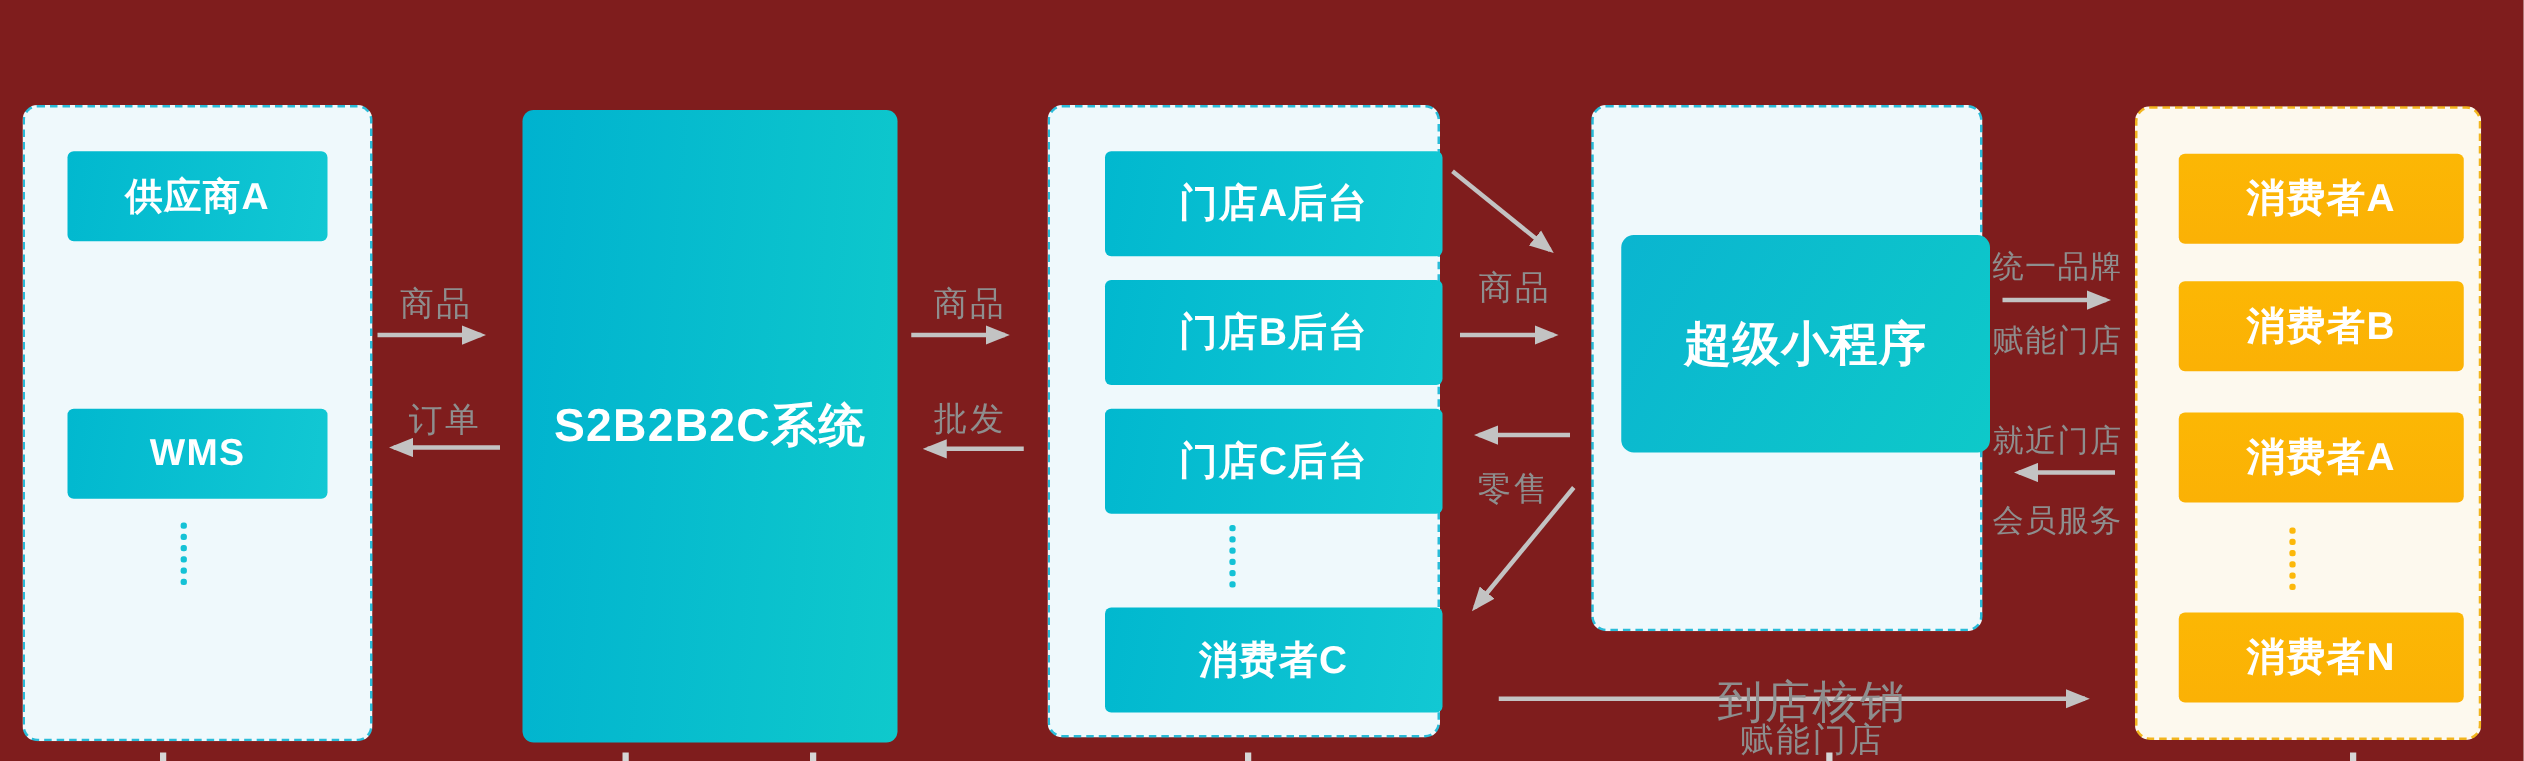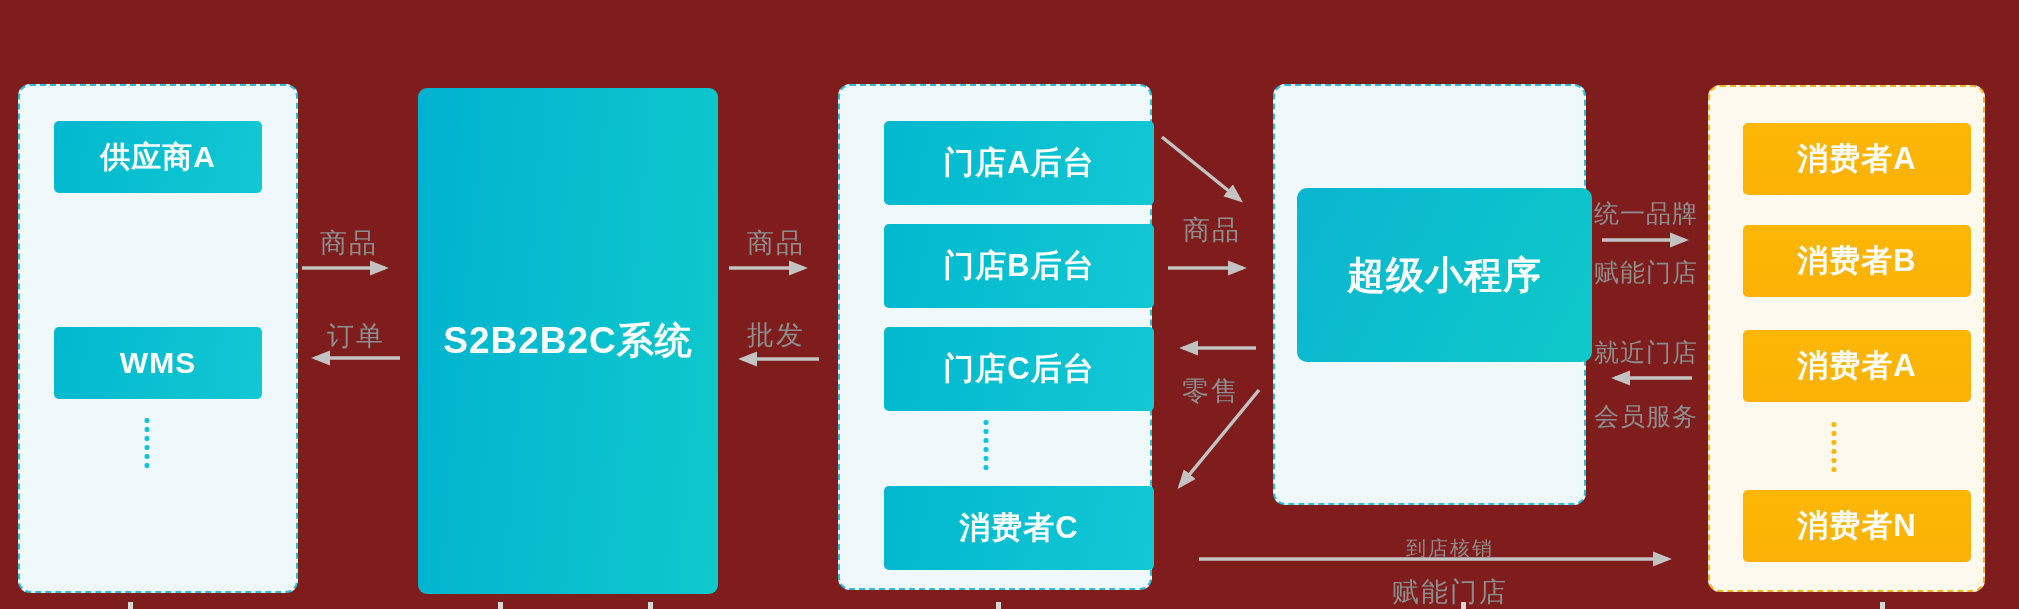--- a/index.html
+++ b/index.html
@@ -142,21 +142,21 @@
   <div class="dots orange" style="left:1834px;top:422px">
     <i></i>
       <i></i>
       <i></i>
       <i></i>
       <i></i>
       <i></i>
   </div>
   <div class="node orange cons" style="top:490px">消费者N</div>
 
-  <div class="flow" style="left:1450px;top:548px;font-size:20px">到店核销</div>
+  <div class="flow" style="left:1450px;top:562px;font-size:36px">到店核销</div>
   <div class="flow" style="left:1450px;top:592px;font-size:27px">赋能门店</div>
 
   <div class="tick" style="left:128px"></div>
   <div class="tick" style="left:498px"></div>
   <div class="tick" style="left:648px"></div>
   <div class="tick" style="left:996px"></div>
   <div class="tick" style="left:1461px"></div>
   <div class="tick" style="left:1880px"></div>
 
 </div>

